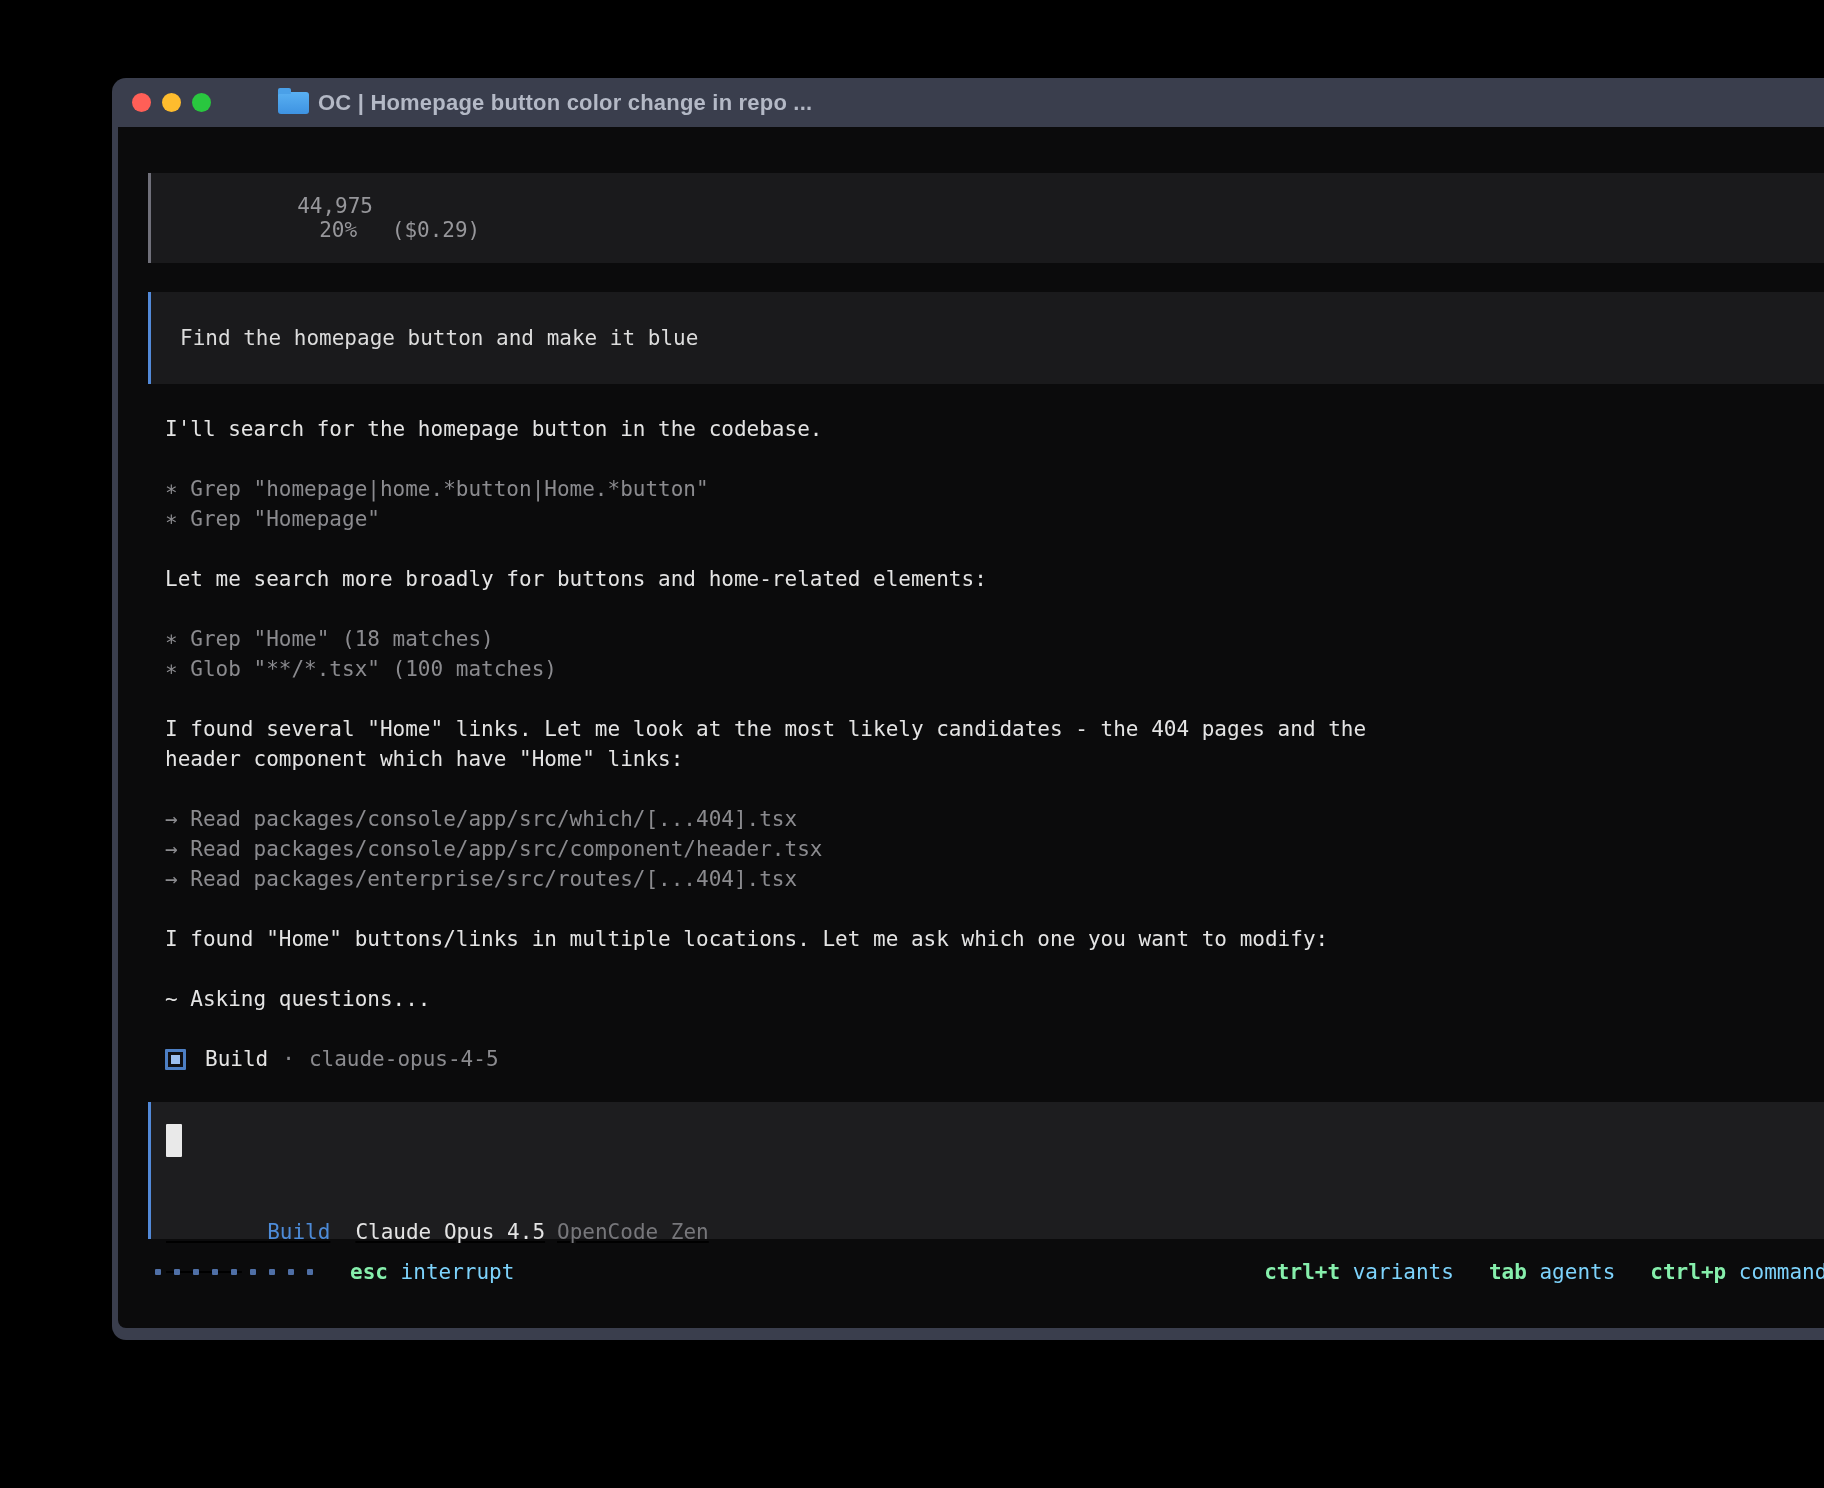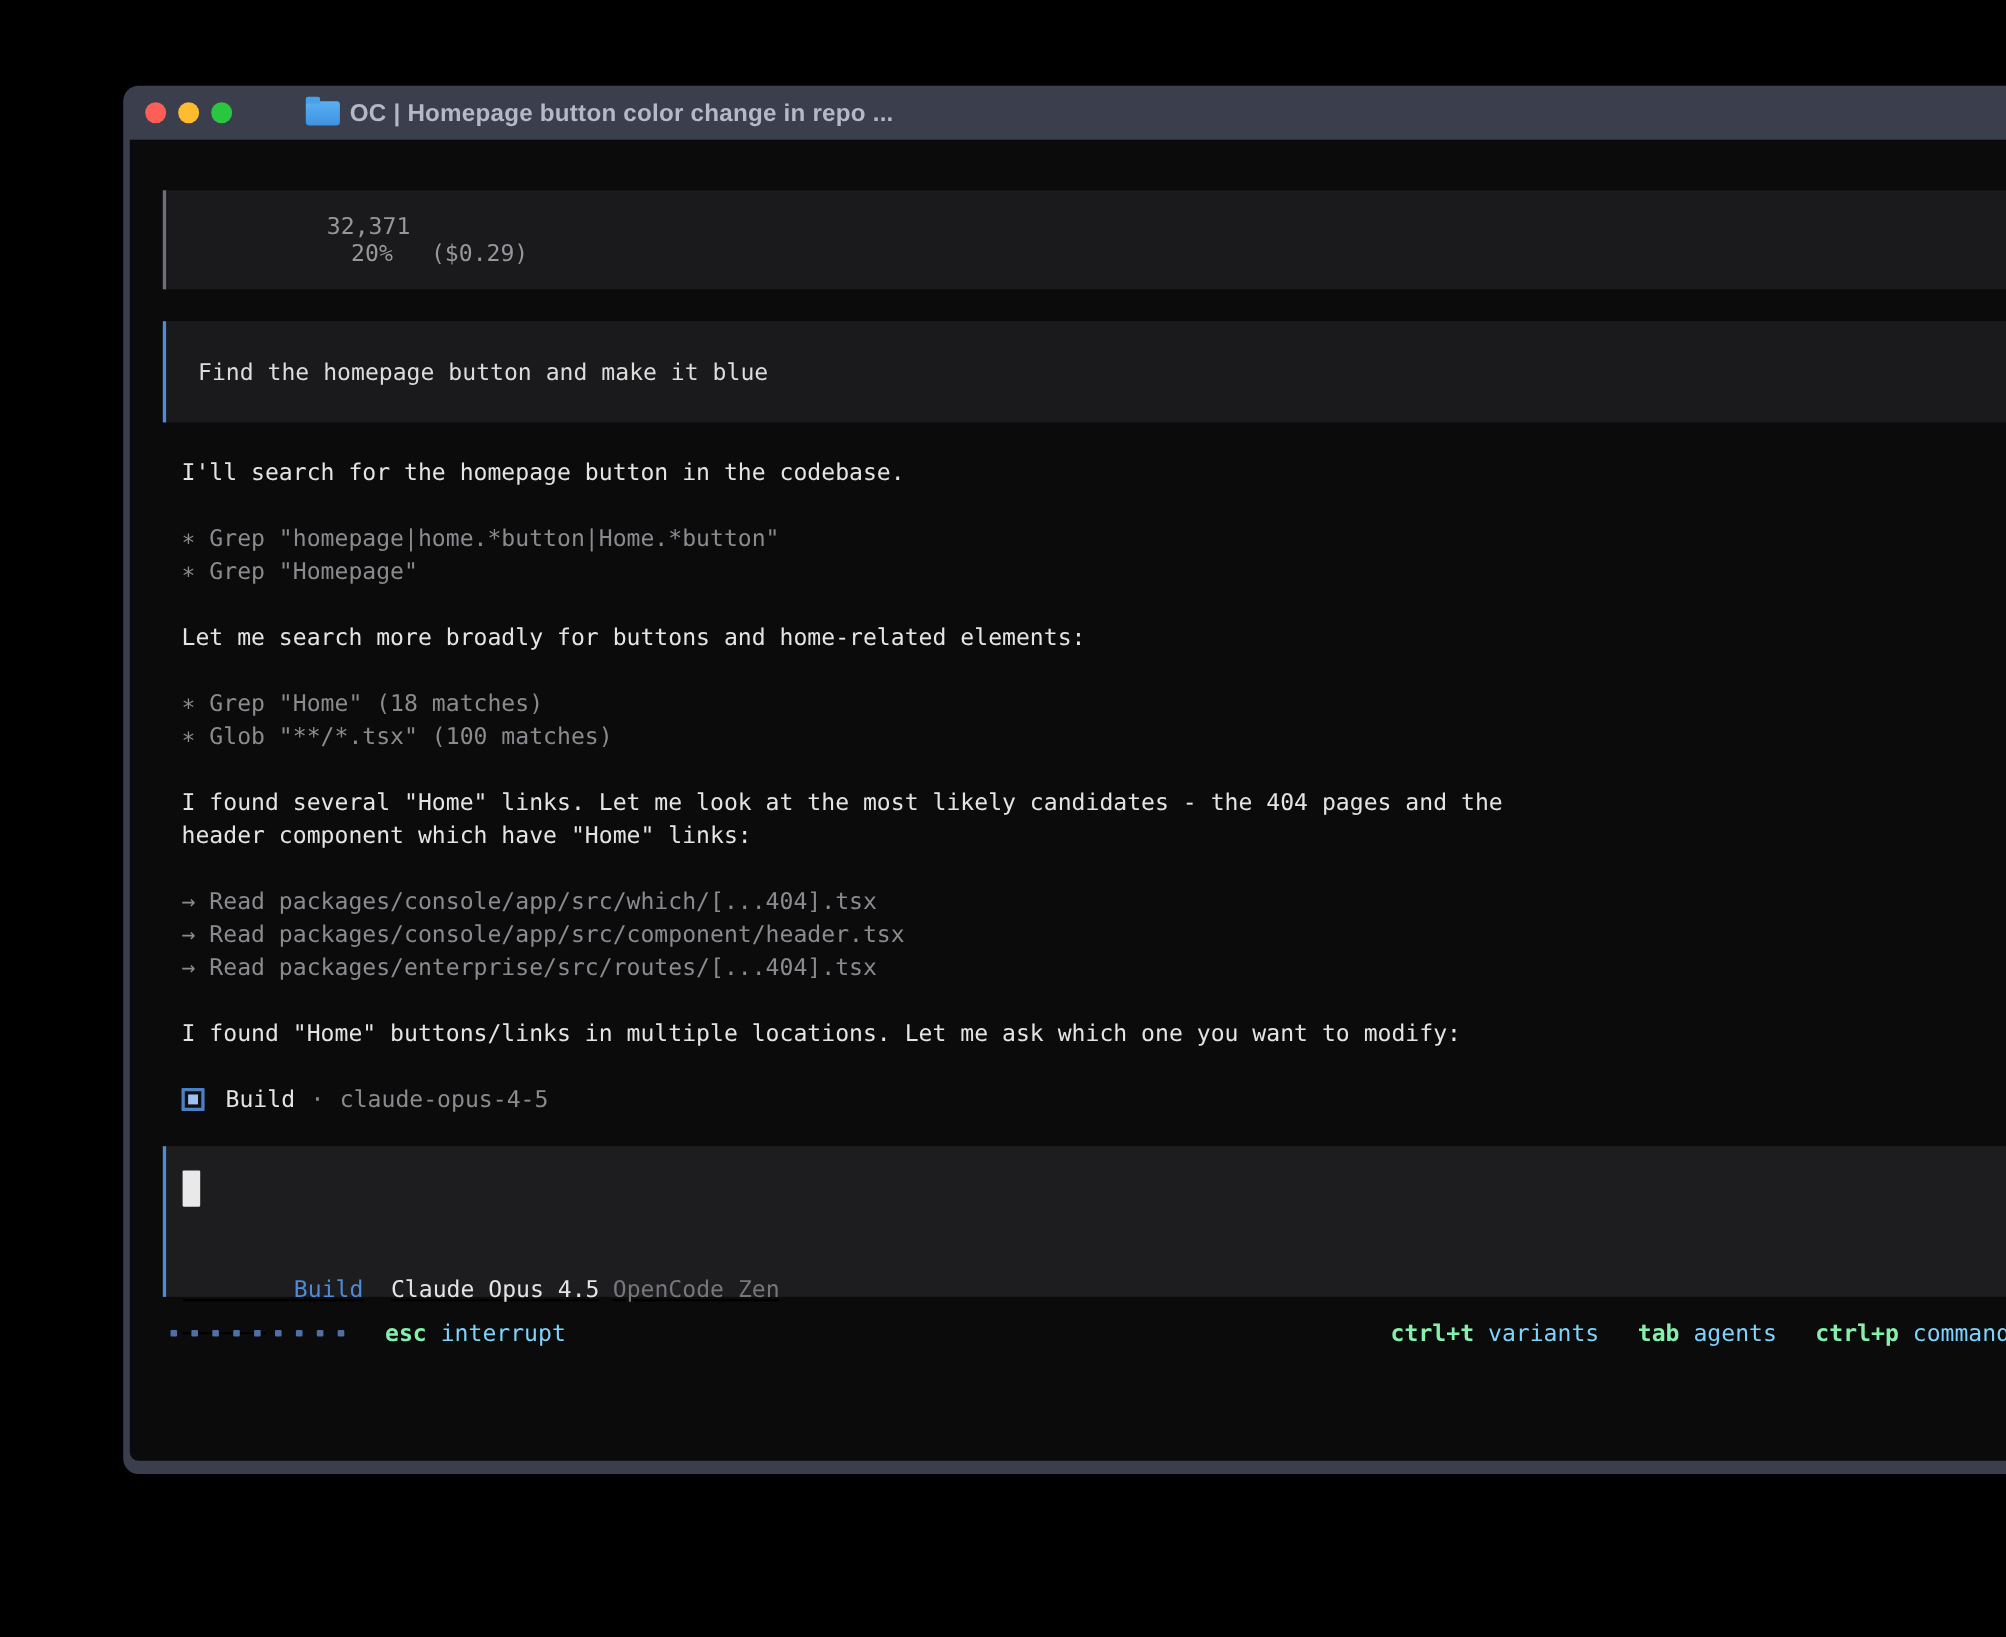--- a/index.html
+++ b/index.html
@@ -103,41 +103,42 @@
       <div class="light green"></div>
     </div>
     <div class="folder"></div>
     <div class="wtitle">OC | Homepage button color change in repo ...</div>
   </div>
 
   <div class="content">
 
     <div class="panel hdr">
       <div class="hdr-stats">
-        <span>32,371</span>
+        <span>44,975</span>
         <span>20%</span> <span>($0.29)</span>
       </div>
     </div>
 
     <div class="usermsg">
       <span>Find the homepage button and make it blue</span>
     </div>
 
     <div class="chat">
       <div class="line t-text">I'll search for the homepage button in the codebase.</div>
       <div class="line t-tool gap">∗ Grep "homepage|home.*button|Home.*button"</div>
       <div class="line t-tool">∗ Grep "Homepage"</div>
       <div class="line t-text gap">Let me search more broadly for buttons and home-related elements:</div>
       <div class="line t-tool gap">∗ Grep "Home" (18 matches)</div>
       <div class="line t-tool">∗ Glob "**/*.tsx" (100 matches)</div>
       <div class="line t-text wrap gap">I found several "Home" links. Let me look at the most likely candidates - the 404 pages and the header component which have "Home" links:</div>
       <div class="line t-tool gap">→ Read packages/console/app/src/which/[...404].tsx</div>
       <div class="line t-tool">→ Read packages/console/app/src/component/header.tsx</div>
       <div class="line t-tool">→ Read packages/enterprise/src/routes/[...404].tsx</div>
       <div class="line t-text gap">I found "Home" buttons/links in multiple locations. Let me ask which one you want to modify:</div>
+      <div class="line t-text gap">~ Asking questions...</div>
 
       <div class="status">
         <div class="status-icon">
             <div class="core"></div>
           </div>
         <span class="status-agent">Build</span>
         <span class="status-sep">·</span>
         <span class="status-model">claude-opus-4-5</span>
       </div>
     </div>

